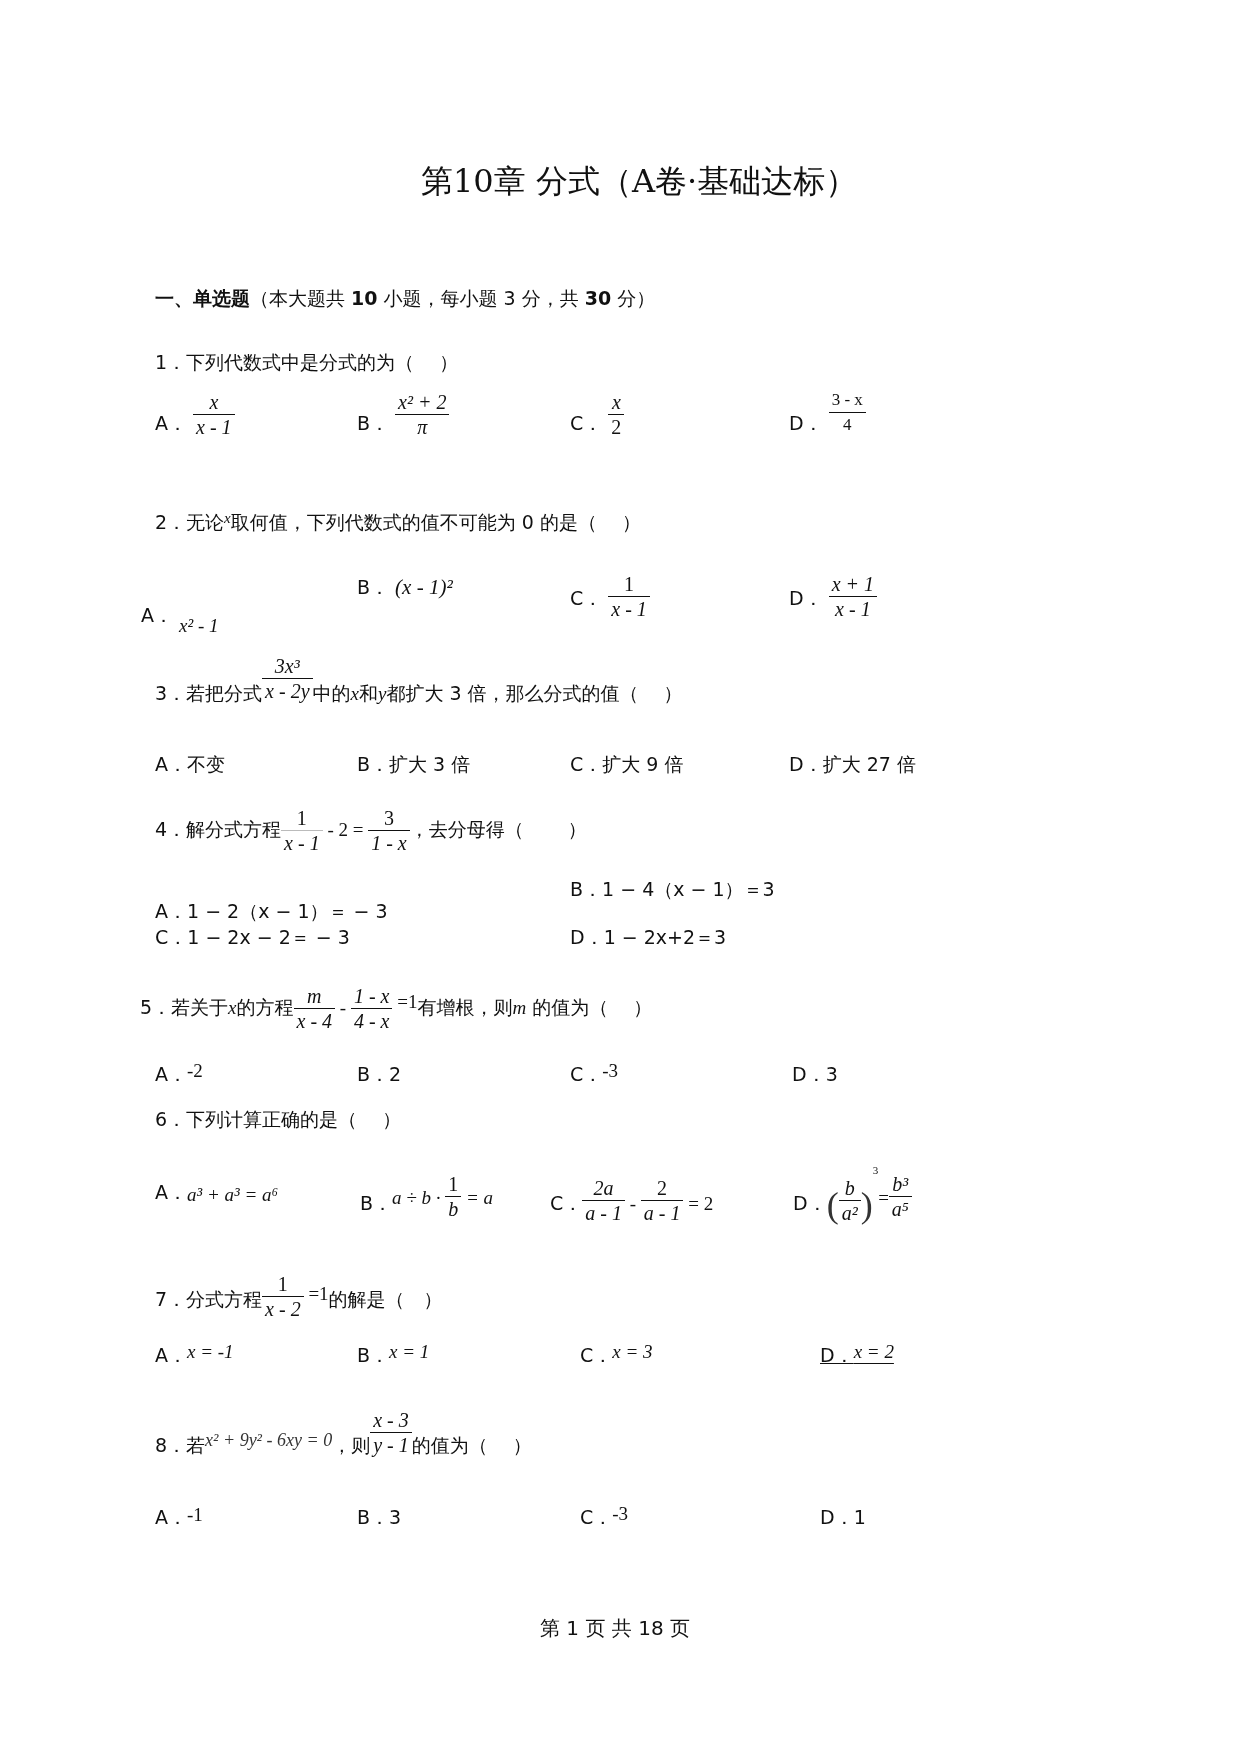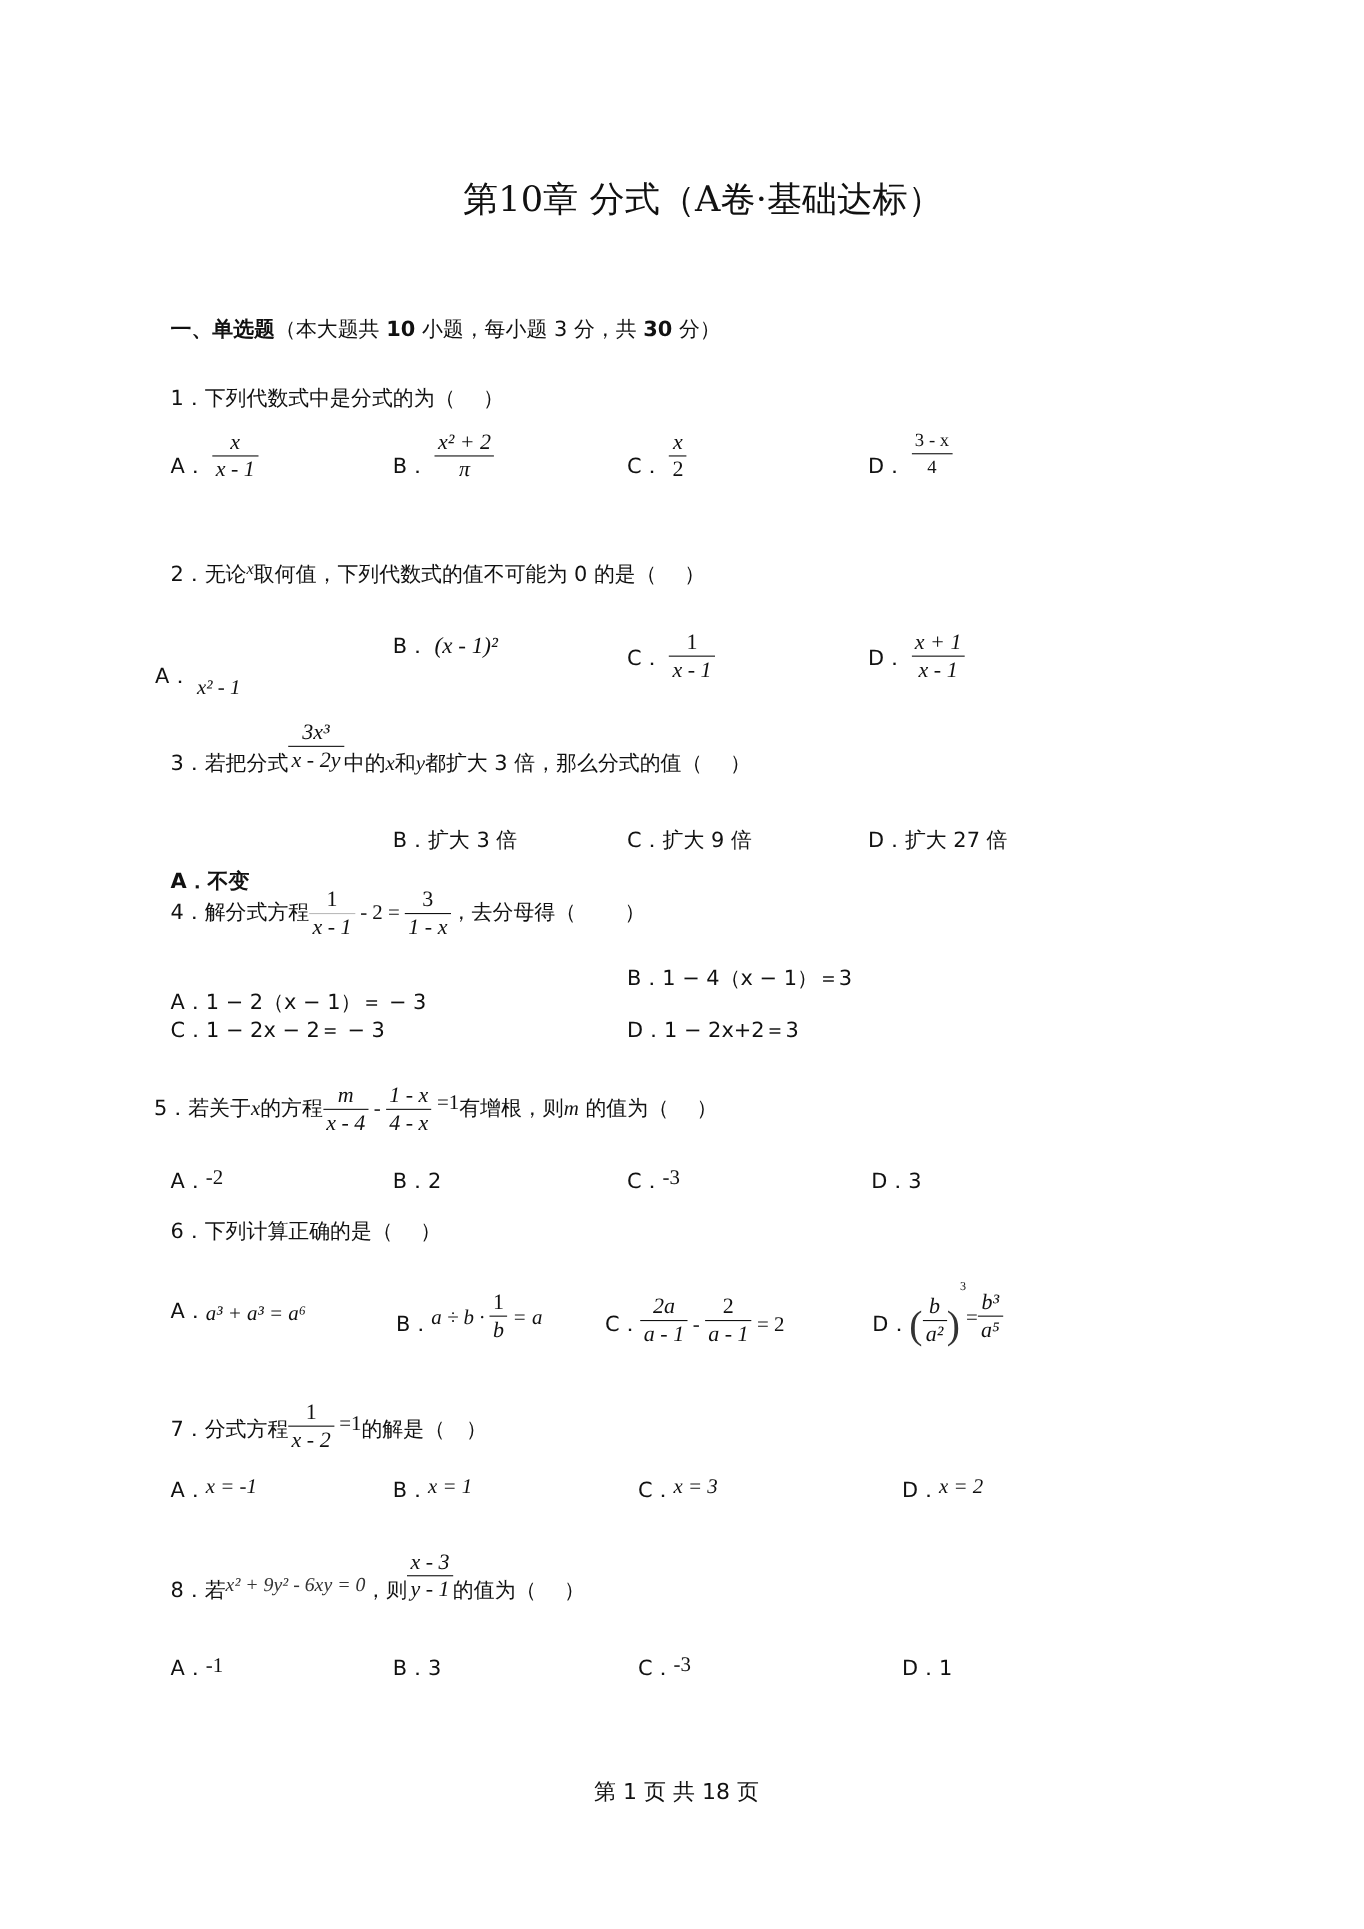--- a/index.html
+++ b/index.html
@@ -67,21 +67,21 @@
   <span class="frac" style="position:relative; top:-3px;"><span class="num">1</span><span class="den it">x - 1</span></span>
 </div>
 <div class="abs opt" style="left:789px; top:575px;">
   <span>D．</span>
   <span class="frac" style="position:relative; top:-3px;"><span class="num it">x + 1</span><span class="den it">x - 1</span></span>
 </div>
 
 <div class="abs q" style="left:155px; top:670px;">
   <span>3．</span><span>若把分式</span><span class="frac" style="position:relative; top:-16px;"><span class="num it">3x³</span><span class="den it">x - 2y</span></span><span>中的</span><span class="m">x</span><span>和</span><span class="m">y</span><span>都扩大 3 倍，那么分式的值（　 ）</span>
 </div>
-<div class="abs opt" style="left:155px; top:789px;font-weight:bold;">
+<div class="abs opt" style="left:155px; top:752px;">
   <span>A．</span><span>不变</span>
 </div>
 <div class="abs opt" style="left:357px; top:752px;">
   <span>B．</span><span>扩大 3 倍</span>
 </div>
 <div class="abs opt" style="left:570px; top:752px;">
   <span>C．</span><span>扩大 9 倍</span>
 </div>
 <div class="abs opt" style="left:789px; top:752px;">
   <span>D．</span><span>扩大 27 倍</span>
@@ -140,21 +140,21 @@
 </div>
 <div class="abs opt" style="left:155px; top:1343px;">
   <span>A．</span><span class="m" style="position:relative; top:-4px;">x = -1</span>
 </div>
 <div class="abs opt" style="left:357px; top:1343px;">
   <span>B．</span><span class="m" style="position:relative; top:-4px;">x = 1</span>
 </div>
 <div class="abs opt" style="left:580px; top:1343px;">
   <span>C．</span><span class="m" style="position:relative; top:-4px;">x = 3</span>
 </div>
-<div class="abs opt" style="left:820px; top:1343px;">
+<div class="abs opt" style="left:820px; top:1343px;text-decoration:underline;">
   <span>D．</span><span class="m" style="position:relative; top:-4px;">x = 2</span>
 </div>
 
 <div class="abs q" style="left:155px; top:1422px;">
   <span>8．</span><span>若</span><span class="m" style="position:relative; top:-6px; font-size:18px; color:#333;">x² + 9y² - 6xy = 0</span><span>，则</span><span class="frac" style="position:relative; top:-14px;"><span class="num it">x - 3</span><span class="den it">y - 1</span></span><span>的值为（　 ）</span>
 </div>
 <div class="abs opt" style="left:155px; top:1505px;">
   <span>A．</span><span class="mn" style="position:relative; top:-3px;">-1</span>
 </div>
 <div class="abs opt" style="left:357px; top:1505px;text-align:center;">

